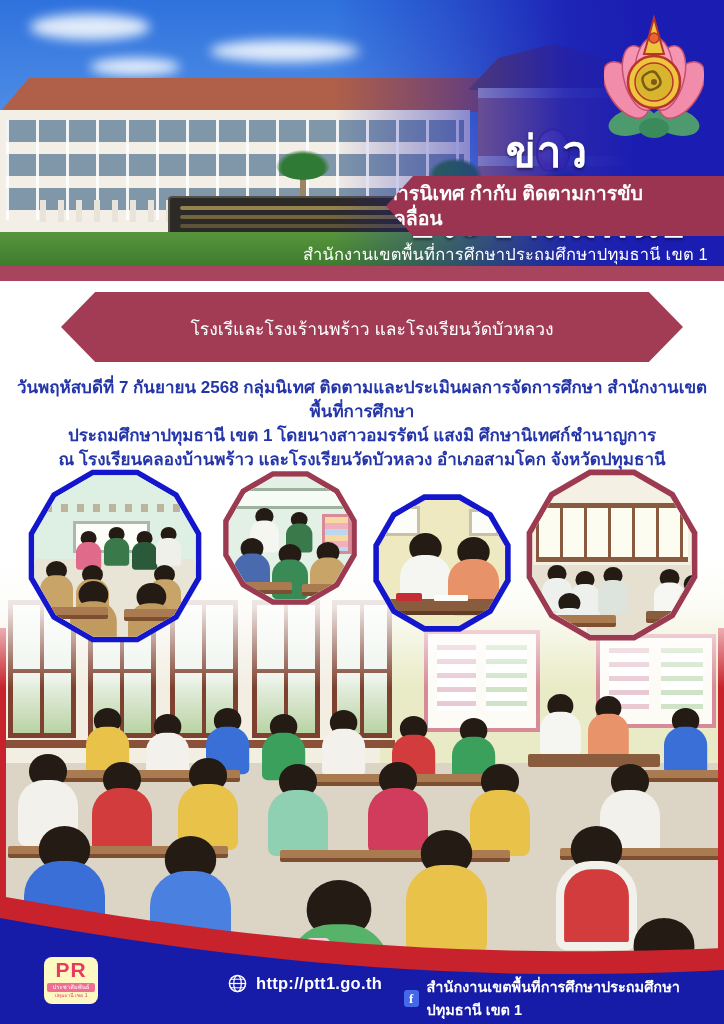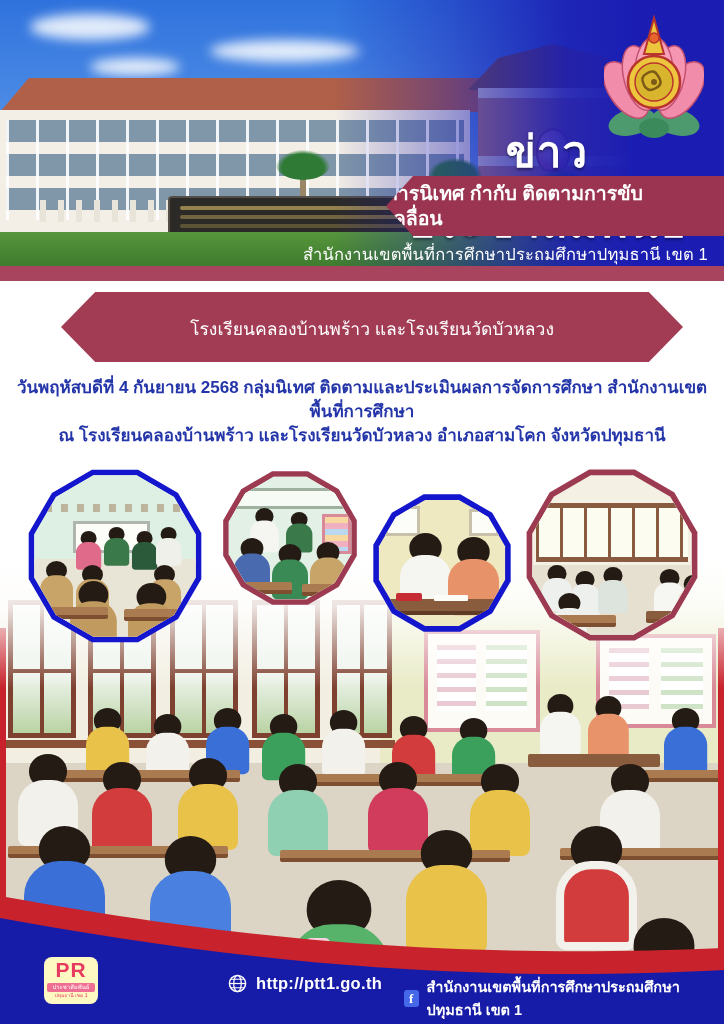--- a/index.html
+++ b/index.html
@@ -173,25 +173,26 @@
     <div class="hd-title">ข่าวประชาสัมพันธ์</div>
     <div class="hd-banner">
       <span>การนิเทศ กำกับ ติดตามการขับเคลื่อน</span>
     </div>
     <div class="hd-agency">สำนักงานเขตพื้นที่การศึกษาประถมศึกษาปทุมธานี เขต 1</div>
   </div>
 
   <div class="maroon-bar"></div>
 
   <div class="hex">
-    <div class="l2">โรงเรียนคลองบ้านพร้าว และโรงเรียนวัดบัวหลวง</div>
+    <div class="l2">โรงเรีและโรงเร้านพร้าว และโรงเรียนวัดบัวหลวง</div>
   </div>
 
   <div class="body-text">
-    <div>วันพฤหัสบดีที่ 4 กันยายน 2568 กลุ่มนิเทศ ติดตามและประเมินผลการจัดการศึกษา สำนักงานเขตพื้นที่การศึกษา</div>
+    <div>วันพฤหัสบดีที่ 7 กันยายน 2568 กลุ่มนิเทศ ติดตามและประเมินผลการจัดการศึกษา สำนักงานเขตพื้นที่การศึกษา</div>
+    <div>ประถมศึกษาปทุมธานี เขต 1 โดยนางสาวอมรรัตน์ แสงมิ ศึกษานิเทศก์ชำนาญการ</div>
     <div>ณ โรงเรียนคลองบ้านพร้าว และโรงเรียนวัดบัวหลวง อำเภอสามโคก จังหวัดปทุมธานี</div>
   </div>
 
   <div class="main-photo">
     <div class="mp-leftwall"></div>
     <div class="mp-rightwall"></div>
     <div class="mp-floor"></div>
     <div class="win" style="left:8px;">
         <i></i>
         <u></u>

